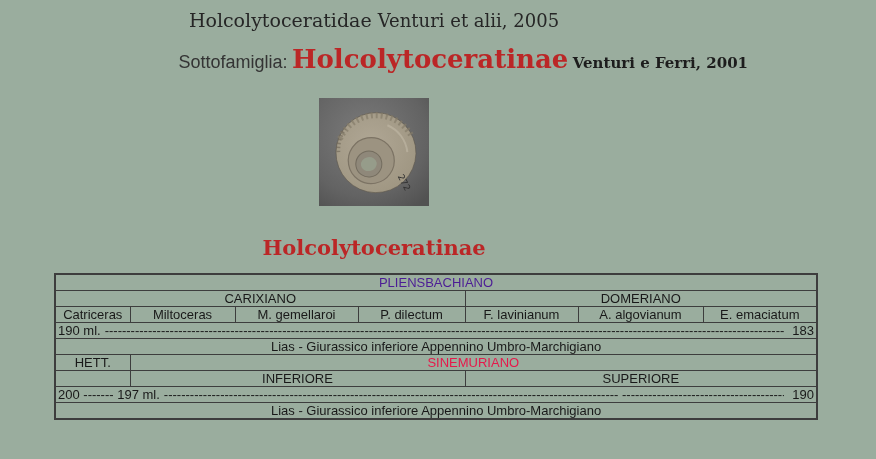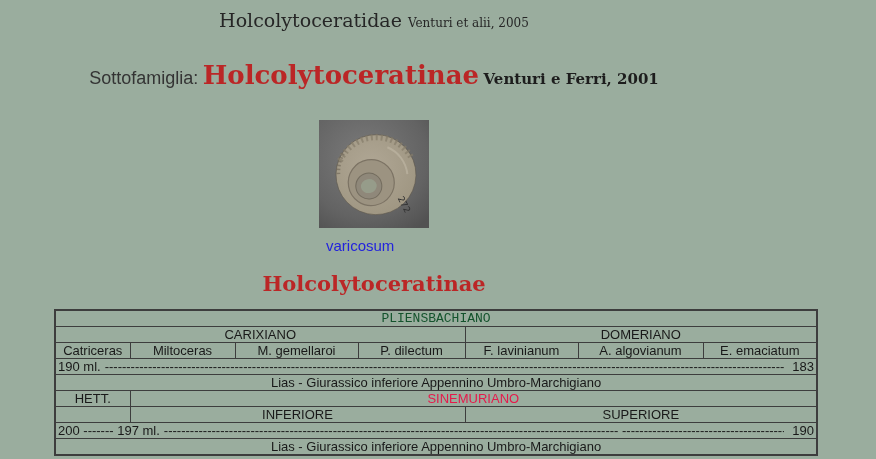--- a/index.html
+++ b/index.html
@@ -22,26 +22,27 @@
     text-align: center;
   }
   .title-line1 {
     font-family: "DejaVu Serif", serif;
     font-size: 19px;
     line-height: 22px;
     color: #262626;
     white-space: nowrap;
   }
   .title-line1 .authority {
-    font-size: 12px;
+    font-size: 18px;
   }
   .title-line2 {
-    margin-top: 20px;
-    white-space: nowrap;
-    line-height: 42px;
+    margin-top: 12px;
+    white-space: nowrap;
+    line-height: 30px;
+    text-align: right;
   }
   .subfamily-label {
     font-family: "Liberation Sans", sans-serif;
     font-size: 18px;
     color: #343434;
   }
   .subfamily-name {
     font-family: "DejaVu Serif", serif;
     font-weight: bold;
     font-size: 26px;
@@ -101,21 +102,21 @@
   }
   table.strat td {
     border: 1px solid #3d3d3d;
     height: 15px;
     line-height: 14px;
     padding: 0 2px;
     text-align: center;
     white-space: nowrap;
     overflow: hidden;
   }
-  td.stage-blue { color: #14532d; font-family: Liberation Mono, monospace; }
+  td.stage-blue { color: #4c1d95; }
   td.stage-pink { color: #e6194b; }
 
   td.tl-cell { padding: 0 10px 0 2px; }
   .tl {
     display: flex;
     align-items: center;
     width: 100%;
   }
   .tl-left { flex: none; }
   .tl-dash {
@@ -163,21 +164,20 @@
           <path d="M 24 35 A 40 40 0 0 1 95 45" fill="none" stroke="#857c6a" stroke-width="6" stroke-dasharray="2 3" opacity="0.7"></path>
           <path d="M 20 48 A 40 40 0 0 1 30 26" fill="none" stroke="#746b5b" stroke-width="4" stroke-dasharray="1.5 2.5" opacity="0.7"></path>
           <circle cx="51" cy="62" r="23" fill="#9c9381" stroke="#7c7364" stroke-width="1.2"></circle>
           <circle cx="48" cy="65" r="13" fill="#8f887a" stroke="#736c5e" stroke-width="1"></circle>
           <ellipse cx="48" cy="65" rx="8" ry="7" fill="#969c8a"></ellipse>
           <path d="M 73 30 A 33 33 0 0 1 88 60" fill="none" stroke="#c2b9a6" stroke-width="2" opacity="0.6"></path>
           <text x="74" y="82" font-size="9" fill="#2f2f2f" font-family="DejaVu Sans, sans-serif" transform="rotate(72 74 82)">272</text>
         </g>
       </svg>
       <div class="caption">
-        <span>varicosum</span>
       </div>
     </div>
   </div>
 
   <div class="section-heading">Holcolytoceratinae</div>
 </div>
 
 <table class="strat">
   <colgroup>
     <col style="width:75px">

